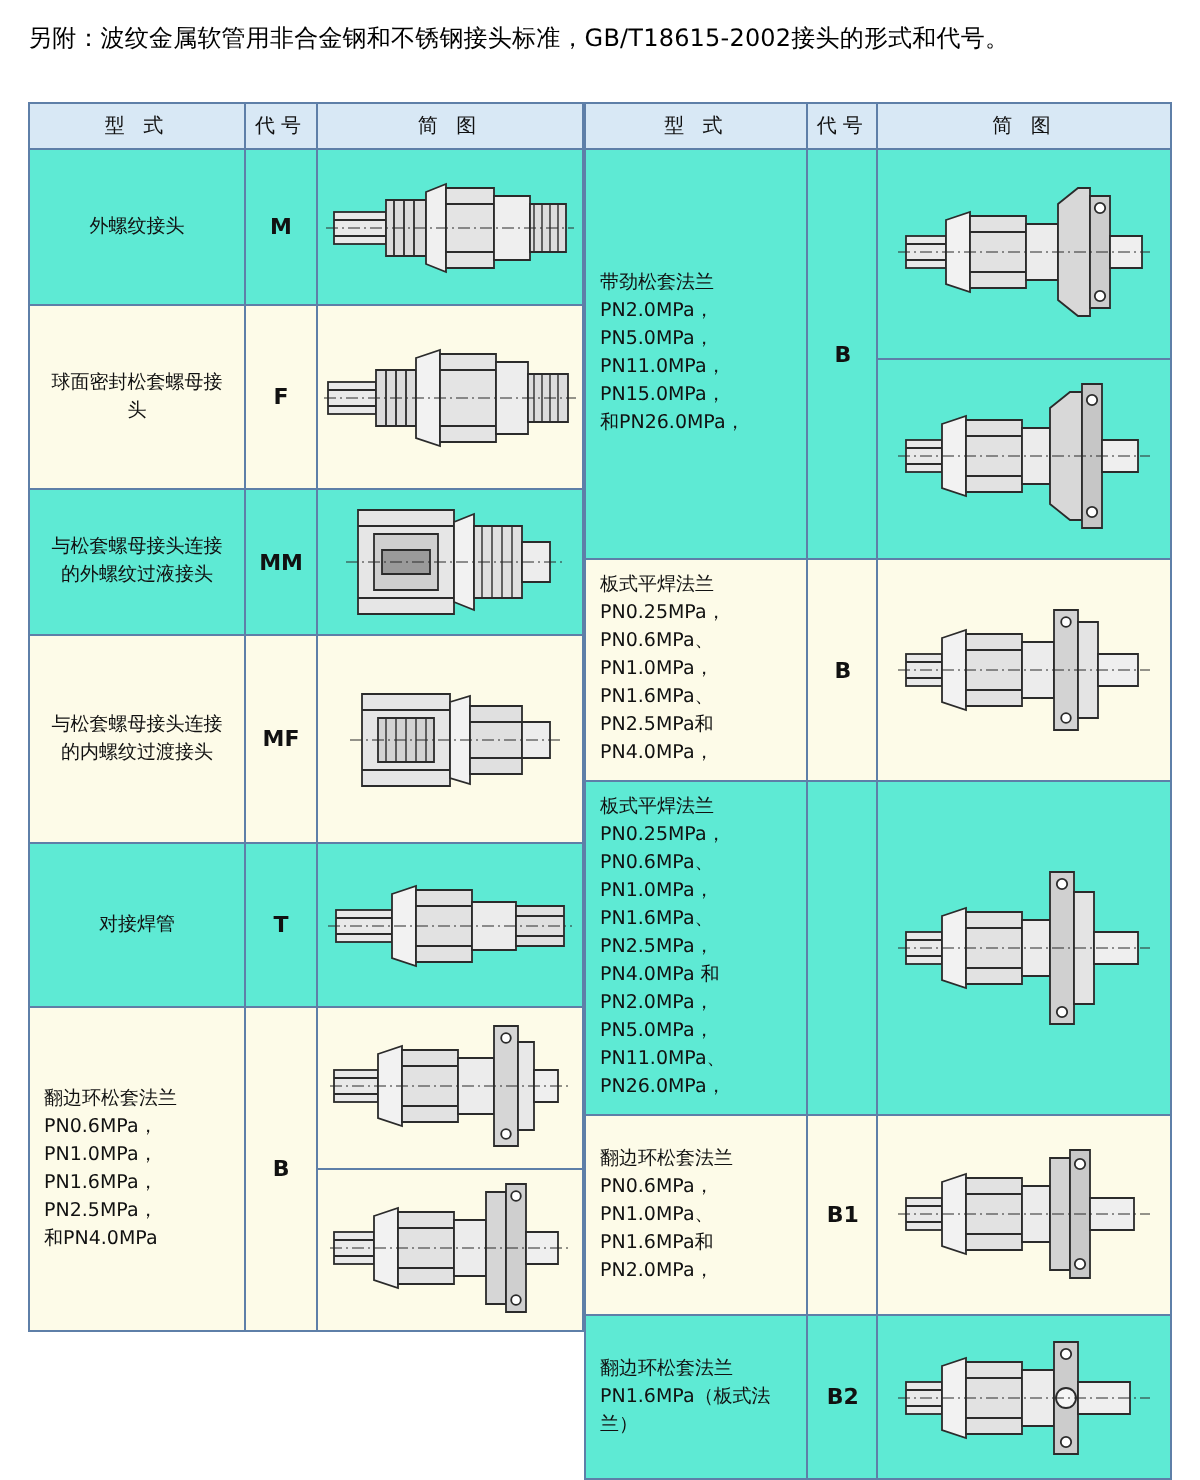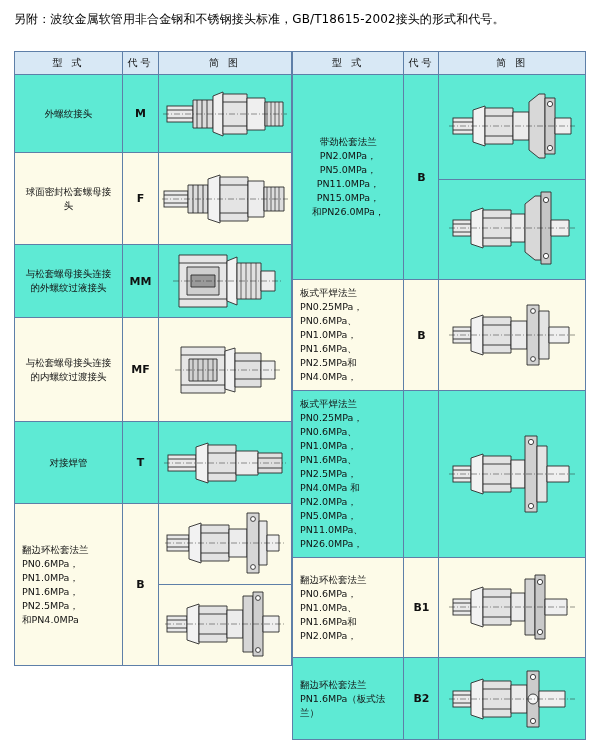--- a/index.html
+++ b/index.html
@@ -330,21 +330,21 @@
       <thead>
         <tr>
           <th class="simple">型        式</th>
           <th class="simple">代号</th>
           <th class="simple">简        图</th>
         </tr>
       </thead>
       <tbody>
 
         <tr class="plain" style="height:105px;">
-          <td class="type" rowspan="2" style="white-space:pre-line;text-align:center;">带劲松套法兰
+          <td class="type" rowspan="2" style="white-space:pre-line;">带劲松套法兰
 PN2.0MPa，PN5.0MPa，
 PN11.0MPa，PN15.0MPa，
 和PN26.0MPa，</td>
           <td class="code" rowspan="2">B</td>
           <td class="fig">
             <div class="figwrap">
               <svg width="130" height="86" viewBox="0 0 130 86">
                 <g fill="none" stroke="#2b2b2b" stroke-width="0.9">
                   <rect x="6" y="34" width="20" height="16" fill="#e9e9e9"></rect>
                   <line x1="6" y1="38" x2="26" y2="38"></line>

